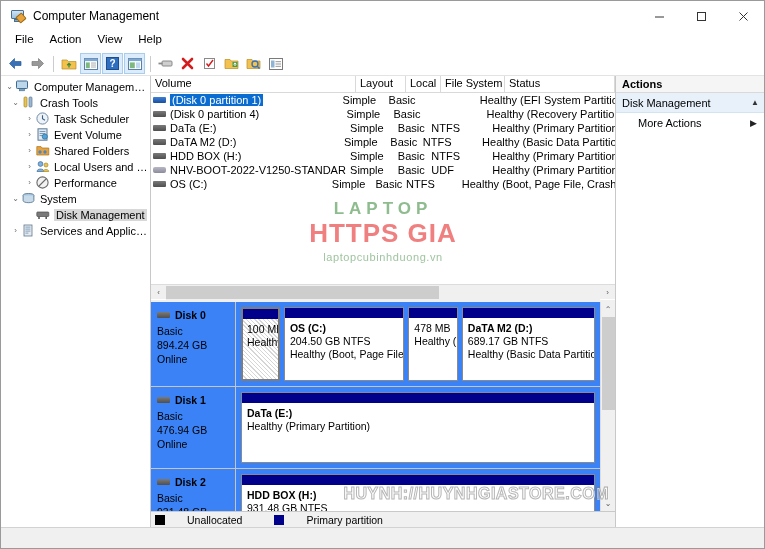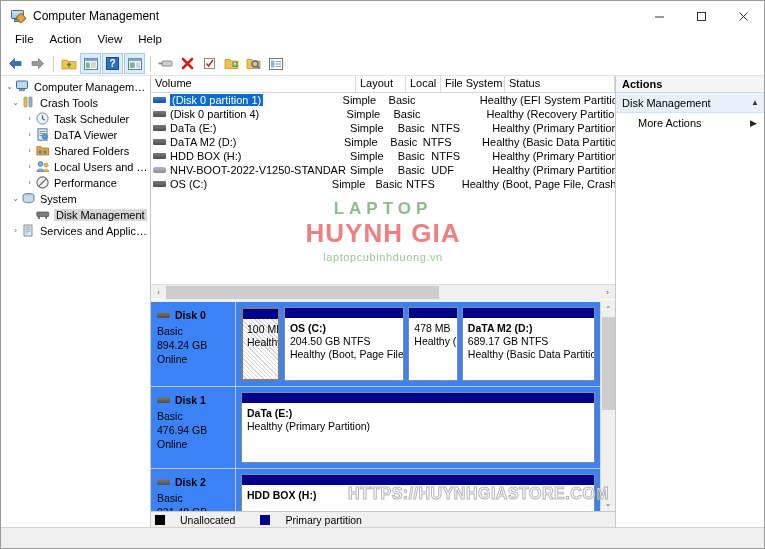--- a/index.html
+++ b/index.html
@@ -215,21 +215,21 @@
     align-items: center; justify-content: center;
     color: #5a5a5a; font-size: 8px; cursor: default;
   }
   .vs-track { flex: 1 1 auto; position: relative; background: #f0f0f0; }
   .vs-thumb { position: absolute; left: 1px; top: 0; width: 13px; height: 52%; background: #cdcdcd; }
 
   
   .legend {
     height: 16px; flex: 0 0 16px; display: flex; align-items: center;
     background: #f0f0f0; border-top: 1px solid #c9c9c9;
-    padding-left: 4px; font-size: 10.5px; gap: 15px;
+    padding-left: 4px; font-size: 10.5px; gap: 22px;
   }
   .legend .sw { width: 10px; height: 10px; flex: 0 0 10px; }
   .legend .sw.unalloc { background: #000; }
   .legend .sw.primary { background: #00008b; }
   .legend .lt { margin-right: 10px; }
 
   
   .actions-pane {
     width: 148px; flex: 0 0 148px;
     background: #ffffff;
@@ -435,21 +435,21 @@
         <span class="exp">›</span>
         <span class="ico">
           <svg width="14" height="13" viewBox="0 0 14 13">
               <rect x="2" y="0.8" width="9" height="11.4" fill="#dfe9f2" stroke="#5e7b96"></rect>
               <rect x="3.6" y="3" width="5.8" height="1" fill="#7a99b5"></rect>
               <rect x="3.6" y="5" width="5.8" height="1" fill="#7a99b5"></rect>
               <rect x="3.6" y="7" width="4" height="1" fill="#7a99b5"></rect>
               <circle cx="8.8" cy="8.6" r="2.6" fill="#4fa3d8" stroke="#2c6d99" stroke-width="0.7"></circle>
             </svg>
         </span>
-        <span class="lbl">DaTA Viewer</span>
+        <span class="lbl">Event Volume</span>
       </div>
 
       <div class="tnode" style="padding-left:22px">
         <span class="exp">›</span>
         <span class="ico">
           <svg width="14" height="13" viewBox="0 0 14 13">
               <path d="M0.8 2.6 L5 2.6 L6 4 L12.8 4 L12.8 11 L0.8 11 Z" fill="#e8a33d" stroke="#a8731a" stroke-width="0.7"></path>
               <circle cx="4" cy="8" r="1.7" fill="#4a86c8"></circle>
               <circle cx="9" cy="8" r="1.7" fill="#4a86c8"></circle>
             </svg>
@@ -619,21 +619,21 @@
               <span>OS (C:)</span>
             </div>
             <div class="vc" style="width:50px">Simple</div>
             <div class="vc" style="width:35px">Basic</div>
             <div class="vc" style="width:64px">NTFS</div>
             <div class="vc" style="flex:1 1 auto">Healthy (Boot, Page File, Crash Dun</div>
           </div>
 
           <div class="wm-logo">
             <div class="wm-laptop">LAPTOP</div>
-            <div class="wm-huynh">HUYNH GIA</div>
+            <div class="wm-huynh">HTTPS GIA</div>
             <div class="wm-site">laptopcubinhduong.vn</div>
           </div>
         </div>
 
         <div class="hscroll">
           <div class="hs-arrow">‹</div>
           <div class="hs-track">
             <div class="hs-thumb"></div>
           </div>
           <div class="hs-arrow">›</div>
@@ -718,20 +718,21 @@
                   <span>Disk 2</span>
                 </div>
               <div>Basic</div>
               <div>931.48 GB</div>
             </div>
             <div class="parts">
               <div class="part" style="flex:1 1 auto">
                 <div class="cap"></div>
                 <div class="pbody">
                   <div class="pn">HDD BOX  (H:)</div>
+                  <div class="ps">931.48 GB NTFS</div>
                 </div>
               </div>
             </div>
           </div>
         </div>
 
         <div class="vscroll">
           <div class="vs-arrow">⌃</div>
           <div class="vs-track">
             <div class="vs-thumb"></div>
@@ -740,21 +741,21 @@
         </div>
       </div>
 
       <div class="legend">
         <span class="sw unalloc"></span>
         <span class="lt">Unallocated</span>
         <span class="sw primary"></span>
         <span class="lt">Primary partition</span>
       </div>
 
-      <div class="wm-store">HTTPS://HUYNHGIASTORE.COM</div>
+      <div class="wm-store">HUYNH://HUYNHGIASTORE.COM</div>
     </div>
 
     <div class="actions-pane">
       <div class="actions-title">Actions</div>
       <div class="act-group">
         <span>Disk Management</span>
         <span class="arr">▲</span>
       </div>
       <div class="act-item">
         <span>More Actions</span>

